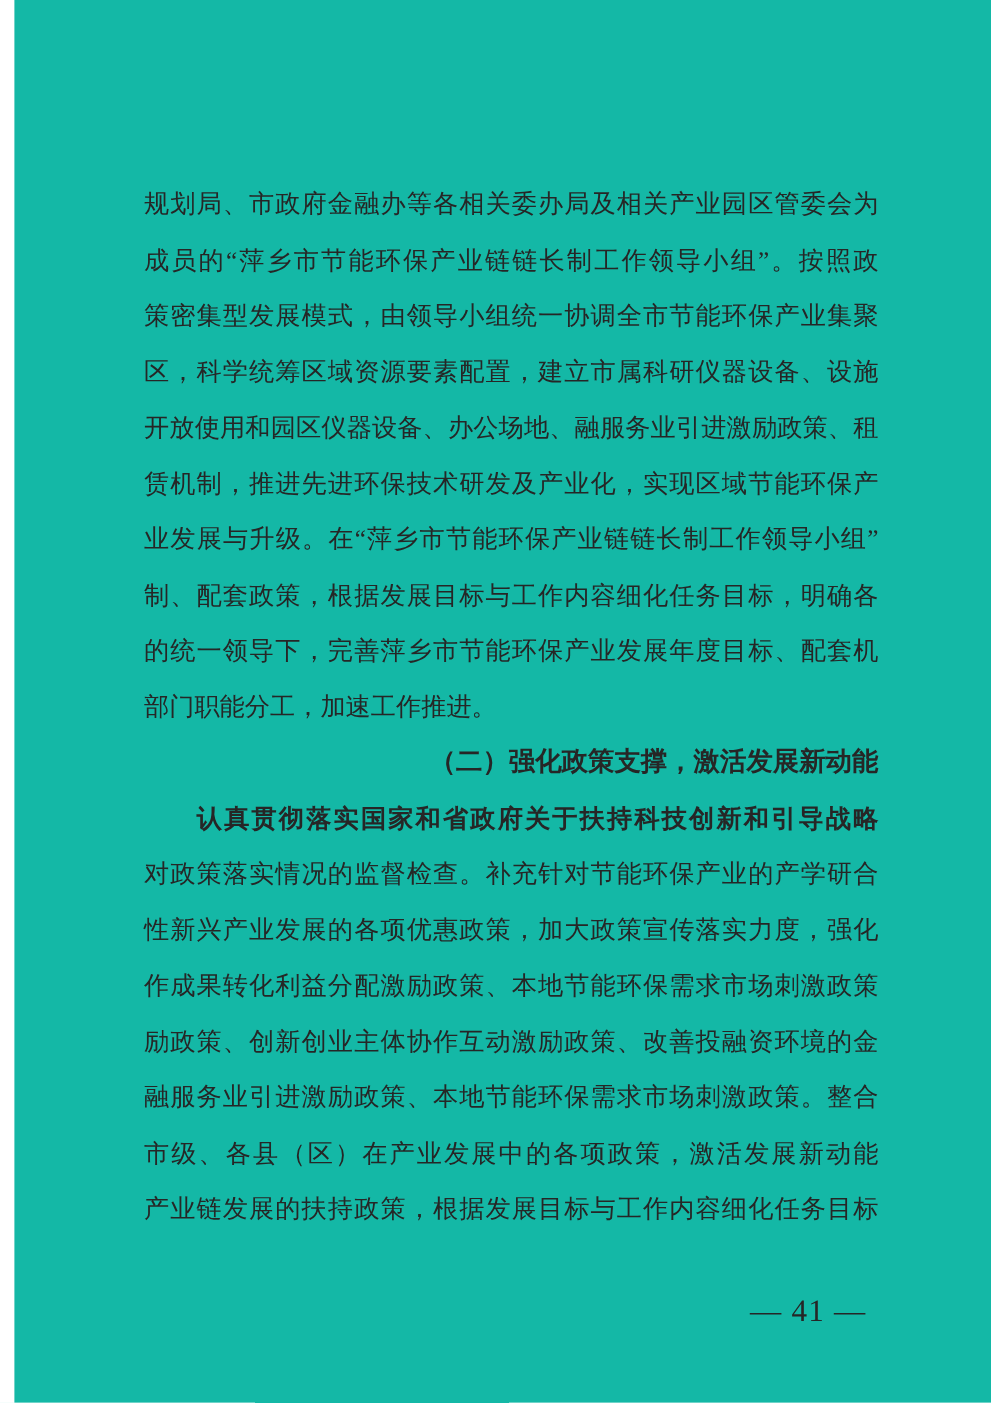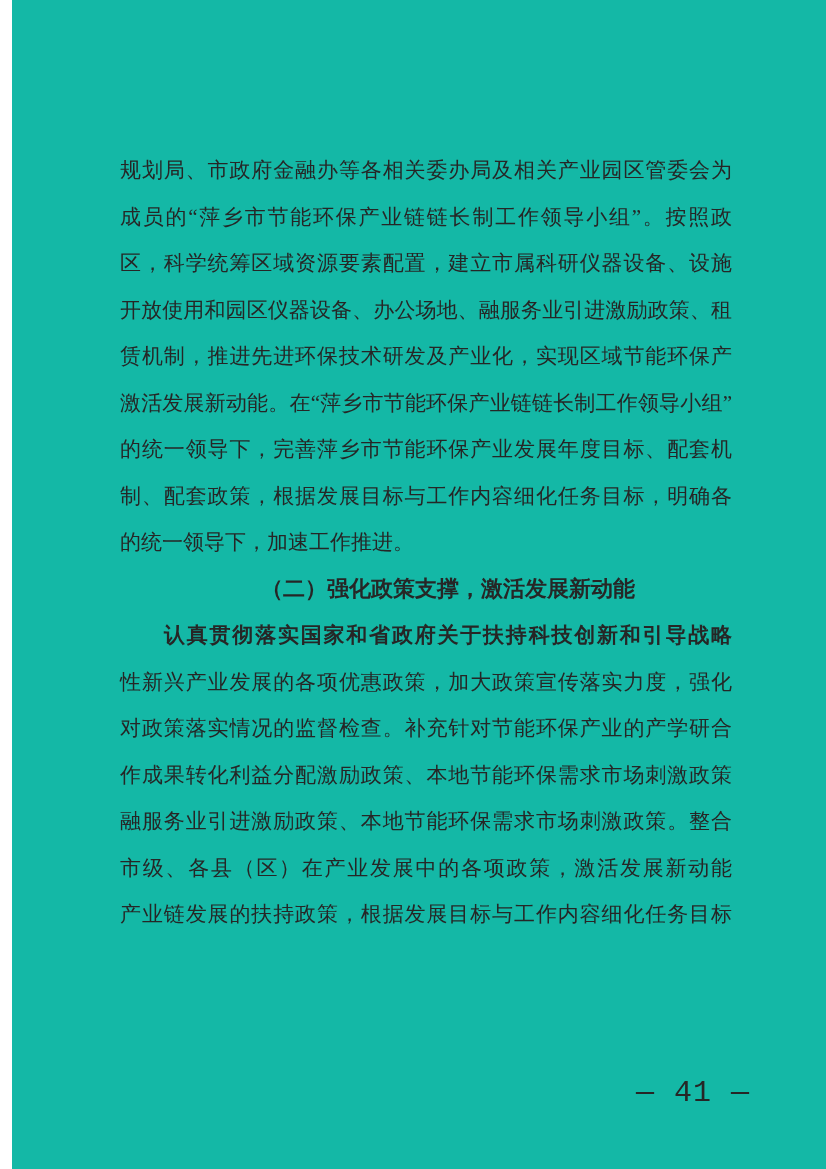--- a/index.html
+++ b/index.html
@@ -37,55 +37,57 @@
   .line.first-indent {
     text-indent: 44px;
     font-weight: bold;
   }
   .heading {
     font-size: 22px;
     font-weight: 700;
     line-height: 46.5px;
     height: 46.5px;
     padding-left: 44px;
-    text-align: center;
+    text-align: right;
     color: #262626;
     font-family: Liberation Serif, serif;
   }
   .page-number {
     position: absolute;
     top: 1078px;
-    right: 88px;
-    font-size: 30px;
+    right: 116px;
+    font-size: 26px;
     line-height: 30px;
     color: #262626;
-    font-family: Liberation Mono, monospace;
+    font-family: Liberation Serif, serif;
     letter-spacing: 1px;
   }
 </style>
 </head>
 <body>
 
 <div class="page">
   <div class="content">
     <div class="line">规划局、市政府金融办等各相关委办局及相关产业园区管委会为</div>
     <div class="line">成员的“萍乡市节能环保产业链链长制工作领导小组”。按照政</div>
+    <div class="line">策密集型发展模式，由领导小组统一协调全市节能环保产业集聚</div>
     <div class="line">区，科学统筹区域资源要素配置，建立市属科研仪器设备、设施</div>
     <div class="line">开放使用和园区仪器设备、办公场地、融服务业引进激励政策、租</div>
     <div class="line">赁机制，推进先进环保技术研发及产业化，实现区域节能环保产</div>
-    <div class="line">激活发展新动能。在“萍乡市节能环保产业链链长制工作领导小组”</div>
+    <div class="line">业发展与升级。在“萍乡市节能环保产业链链长制工作领导小组”</div>
+    <div class="line">制、配套政策，根据发展目标与工作内容细化任务目标，明确各</div>
     <div class="line">的统一领导下，完善萍乡市节能环保产业发展年度目标、配套机</div>
-    <div class="line">制、配套政策，根据发展目标与工作内容细化任务目标，明确各</div>
-    <div class="line para-end">的统一领导下，加速工作推进。</div>
+    <div class="line para-end">部门职能分工，加速工作推进。</div>
 
     <div class="heading">（二）强化政策支撑，激活发展新动能</div>
 
     <div class="line first-indent">认真贯彻落实国家和省政府关于扶持科技创新和引导战略</div>
+    <div class="line">对政策落实情况的监督检查。补充针对节能环保产业的产学研合</div>
     <div class="line">性新兴产业发展的各项优惠政策，加大政策宣传落实力度，强化</div>
-    <div class="line">对政策落实情况的监督检查。补充针对节能环保产业的产学研合</div>
     <div class="line">作成果转化利益分配激励政策、本地节能环保需求市场刺激政策</div>
+    <div class="line">励政策、创新创业主体协作互动激励政策、改善投融资环境的金</div>
     <div class="line">融服务业引进激励政策、本地节能环保需求市场刺激政策。整合</div>
     <div class="line">市级、各县（区）在产业发展中的各项政策，激活发展新动能</div>
     <div class="line">产业链发展的扶持政策，根据发展目标与工作内容细化任务目标</div>
   </div>
 
   <div class="page-number">— 41 —</div>
 </div>
 
 </body></html>

